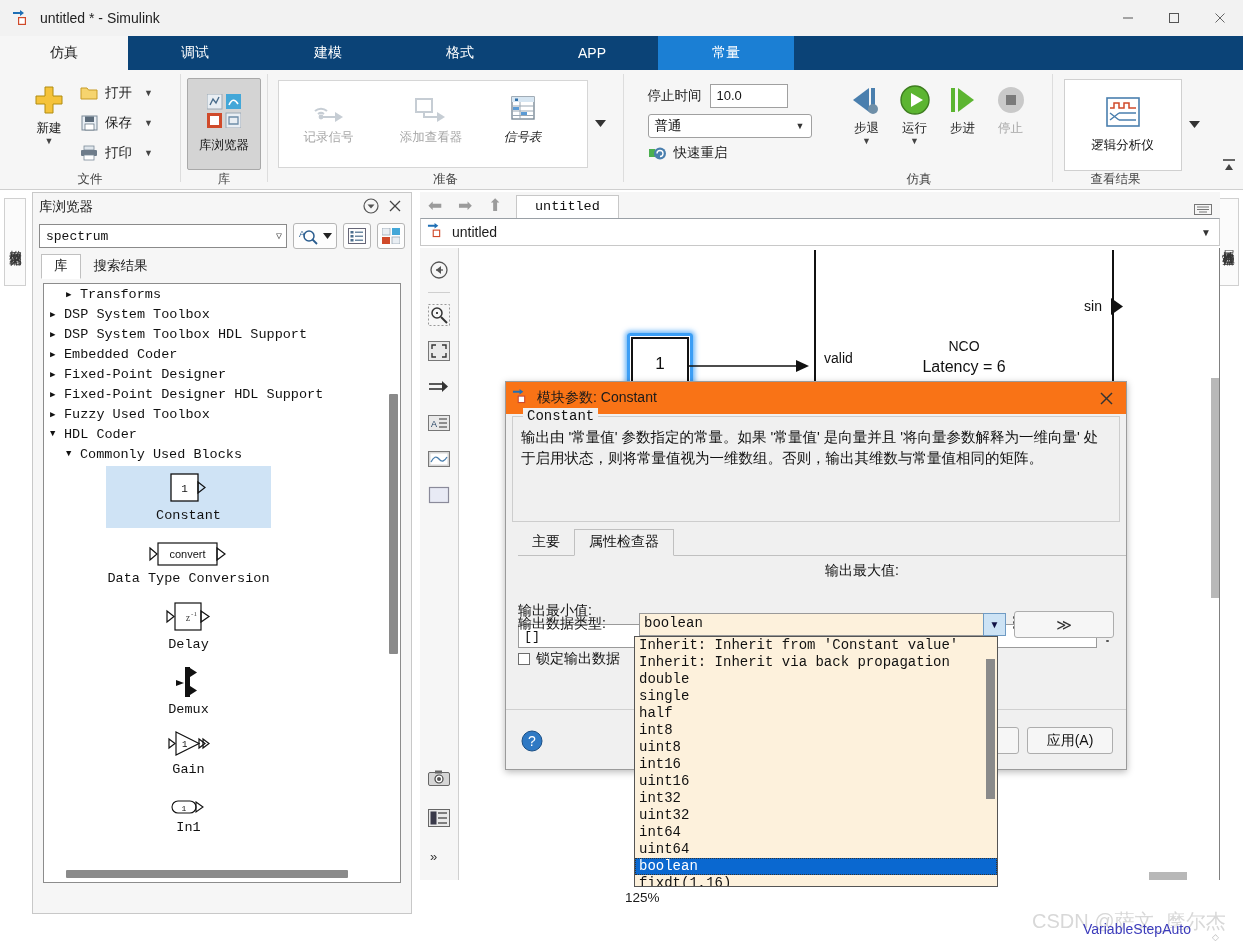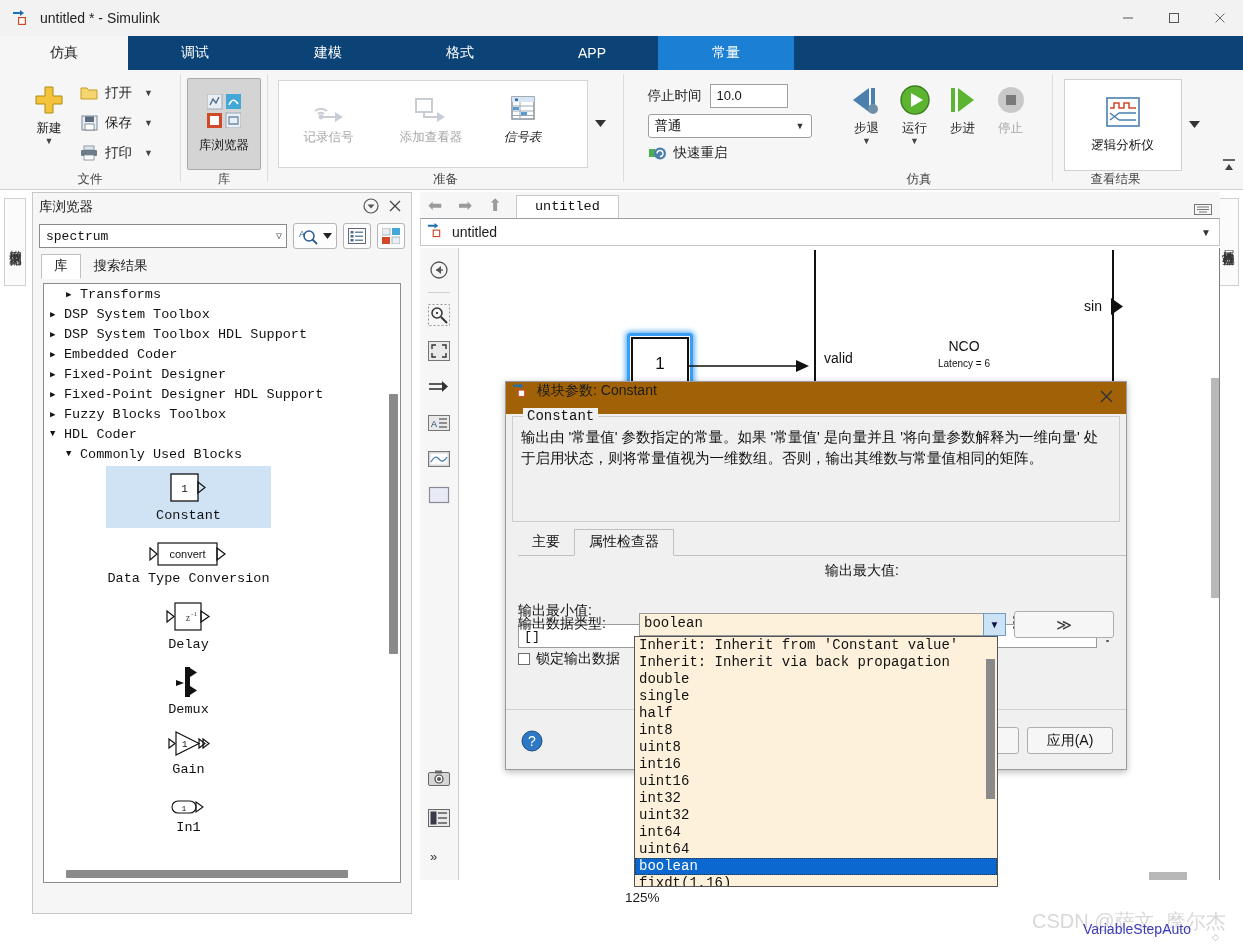--- a/index.html
+++ b/index.html
@@ -190,21 +190,21 @@
   #wm2 { position:absolute; left:1083px; top:921px; font-size:14px; color:#3b3bbb;
          white-space:nowrap; }
   #wm3 { position:absolute; left:1212px; top:932px; font-size:9px; color:#b8b8b8; }
 
   
   #dialog {
     position:absolute; left:505px; top:381px; width:622px; height:389px;
     background:#f0f0f0; border:1px solid #9b9b9b;
     box-shadow:0 2px 7px rgba(0,0,0,.28);
   }
-  #dlgtitle { height:32px; display:flex; padding:0 6px; background:#a16207; }
+  #dlgtitle { height:32px; display:flex; align-items:center; padding:0 6px; background:#f97316; }
   #dlgtitle .t { margin-left:8px; font-size:14px; color:#1b1b1b; }
   #dlgtitle .x { margin-left:auto; width:28px; height:28px; display:flex;
                  align-items:center; justify-content:center; color:#333; font-size:16px; }
 
   .fieldset { margin:2px 6px 0 6px; border:1px solid #cdcdcd; background:#f0f0f0;
               position:relative; padding:10px 8px 10px 8px; }
   .fieldset .legend { position:absolute; top:-9px; left:10px; background:#f0f0f0;
                       padding:0 4px; font-family:"Liberation Mono", monospace;
                       font-size:14px; color:#111; }
   .desc { font-size:14.5px; color:#111; line-height:1.45; }
@@ -689,21 +689,21 @@
     <div class="treerow">
       <span class="arrow">▶</span>
       <span>Fixed-Point Designer</span>
     </div>
     <div class="treerow">
       <span class="arrow">▶</span>
       <span>Fixed-Point Designer HDL Support</span>
     </div>
     <div class="treerow">
       <span class="arrow">▶</span>
-      <span>Fuzzy Blocks Toolbox</span>
+      <span>Fuzzy Used Toolbox</span>
     </div>
     <div class="treerow">
       <span class="arrow">▼</span>
       <span>HDL Coder</span>
     </div>
     <div class="treerow" style="padding-left:22px;">
       <span class="arrow">▼</span>
       <span>Commonly Used Blocks</span>
     </div>
 
@@ -889,21 +889,21 @@
       <div class="blabel" style="left:166px; top:150px; width:72px; text-align:center; color:#2196f3;">Constant</div>
 
       <svg style="position:absolute; left:230px; top:110px;" width="125" height="16">
         <line x1="0" y1="8" x2="108" y2="8" stroke="#111" stroke-width="1.6"></line>
         <path d="M107 2 L120 8 L107 14 Z" fill="#111"></path>
       </svg>
 
       <div style="position:absolute; left:355px; top:2px; width:300px; height:178px; border-left:2px solid #111; border-right:2px solid #111; background:#fff;">
         <div style="position:absolute; left:8px; top:100px; font-size:14px; color:#111;">valid</div>
         <div style="position:absolute; left:0; right:0; top:88px; text-align:center; font-size:14px; color:#111;">NCO</div>
-        <div style="position:absolute; left:0; right:0; top:108px; text-align:center; font-size:10px; color:#111;">Latency = 6</div>
+        <div style="position:absolute; left:0; right:0; top:108px; text-align:center; font-size:16px; color:#111;">Latency = 6</div>
         <div style="position:absolute; right:10px; top:48px; font-size:14px; color:#111;">sin</div>
         <div style="position:absolute; right:10px; top:143px; font-size:14px; color:#111;">valid</div>
         <svg style="position:absolute; right:-12px; top:48px;" width="13" height="17">
           <path d="M0 0 L12 8.5 L0 17 Z" fill="#111"></path>
         </svg>
         <svg style="position:absolute; right:-12px; top:143px;" width="13" height="17">
           <path d="M0 0 L12 8.5 L0 17 Z" fill="#111"></path>
         </svg>
       </div>
 

